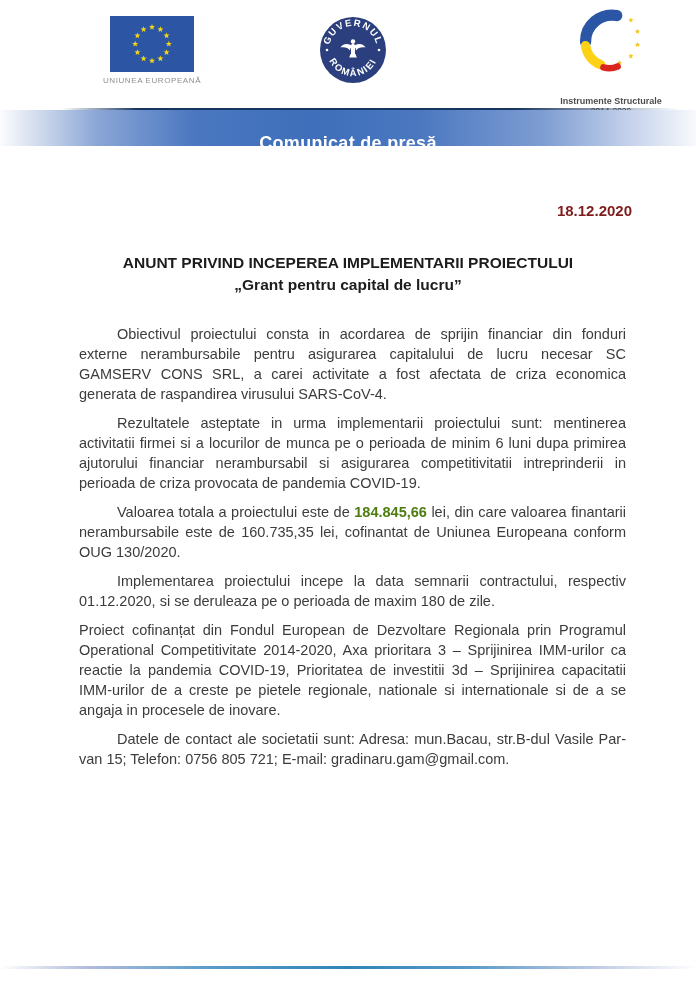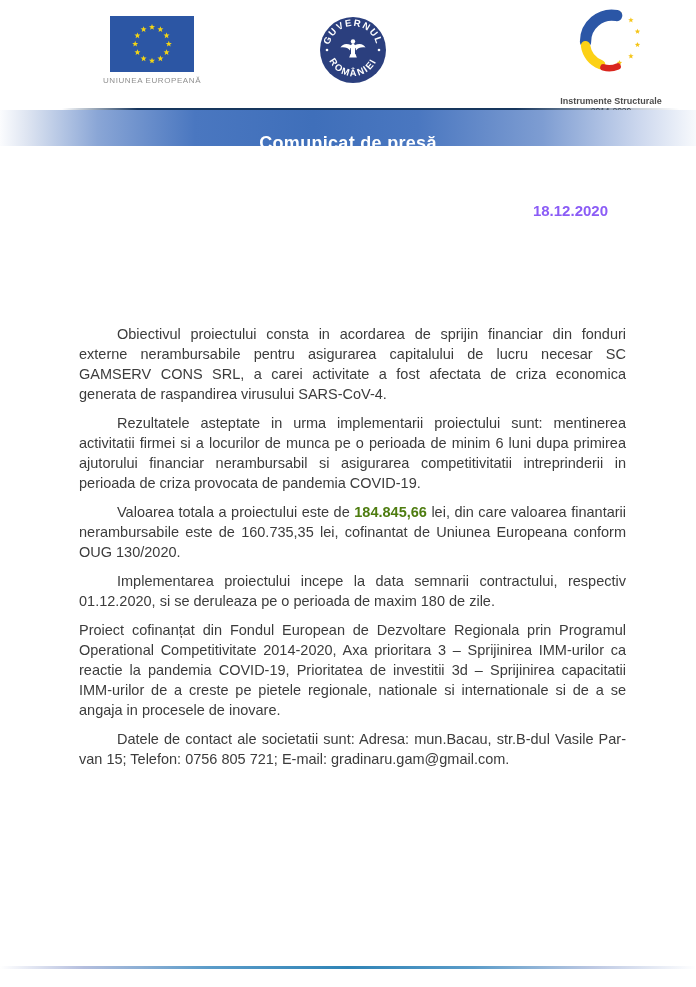--- a/index.html
+++ b/index.html
@@ -21,22 +21,22 @@
     position:absolute;top:108px;left:62px;right:4px;height:2px;
     background:linear-gradient(90deg,rgba(23,54,93,0) 0%,#17365d 12%,#17365d 72%,rgba(23,54,93,0) 98%);
   }
   .banner{
     position:absolute;top:110px;left:0;right:0;height:36px;
     background:linear-gradient(90deg,#fbfcfe 0%,#dde4f1 4%,#8aa6d6 14%,#4a77c0 28%,#3f6fba 45%,#4a77c0 60%,#7e9dd2 78%,#cdd8ee 92%,#f7f9fc 100%);
     display:flex;align-items:center;justify-content:center;
   }
   .banner span{color:#ffffff;font-size:18px;font-weight:bold;letter-spacing:.3px;margin-top:31px;}
   
-  .date{position:absolute;top:202px;left:0;right:88px;text-align:right;
-        font-size:15px;font-weight:bold;color:#8b5cf6;}
+  .date{position:absolute;top:202px;left:0;right:64px;text-align:right;
+        font-size:15px;font-weight:bold;color:#7f1d1d;}
   .title{position:absolute;top:252px;left:60px;right:60px;margin:0;text-align:center;
          font-size:15.5px;font-weight:bold;color:#1c1c1c;line-height:22px;}
   .title span{display:block;}
   .body{position:absolute;top:324px;left:79px;right:70px;}
   .body p{margin:0 0 9px 0;font-size:14.5px;line-height:20px;text-align:justify;color:#3c3c3c;}
   .body p.indent{text-indent:38px;}
   .body strong{font-weight:bold;color:#4d7c0f;}
   
   .footer-line{
     position:absolute;top:966px;left:0;right:0;height:3px;
@@ -124,20 +124,24 @@
     </div>
   </header>
 
   <div class="banner-topline"></div>
   <div class="banner">
     <span>Comunicat de presă</span>
   </div>
 
   <div class="date">18.12.2020</div>
 
+  <h1 class="title">
+    <span>ANUNT PRIVIND INCEPEREA IMPLEMENTARII PROIECTULUI</span>
+    <span>„Grant pentru capital de lucru”</span>
+  </h1>
 
   <main class="body">
     <p class="indent">Obiectivul proiectului consta in acordarea de sprijin financiar din fonduri externe nerambursabile pentru asigurarea capitalului de lucru necesar SC GAMSERV CONS SRL, a carei activitate a fost afectata de criza economica generata de raspandirea virusului SARS-CoV-4.</p>
     <p class="indent">Rezultatele asteptate in urma implementarii proiectului sunt: mentinerea activitatii firmei si a locurilor de munca pe o perioada de minim 6 luni dupa primirea ajutorului financiar nerambursabil si asigurarea competitivitatii intreprinderii in perioada de criza provocata de pandemia COVID-19.</p>
     <p class="indent"><span>Valoarea totala a proiectului este de </span><strong>184.845,66</strong><span> lei, din care valoarea finantarii nerambursabile este de 160.735,35 lei, cofinantat de Uniunea Europeana conform OUG 130/2020.</span></p>
     <p class="indent">Implementarea proiectului incepe la data semnarii contractului, respectiv 01.12.2020, si se deruleaza pe o perioada de maxim 180 de zile.</p>
     <p>Proiect cofinanțat din Fondul European de Dezvoltare Regionala prin Programul Operational Competitivitate 2014-2020, Axa prioritara 3 – Sprijinirea IMM-urilor ca reactie la pandemia COVID-19, Prioritatea de investitii 3d – Sprijinirea capacitatii IMM-urilor de a creste pe pietele regionale, nationale si internationale si de a se angaja in procesele de inovare.</p>
     <p class="indent">Datele de contact ale societatii sunt: Adresa: mun.Bacau, str.B-dul Vasile Par-van 15; Telefon: 0756 805 721; E-mail: gradinaru.gam@gmail.com.</p>
   </main>
 

